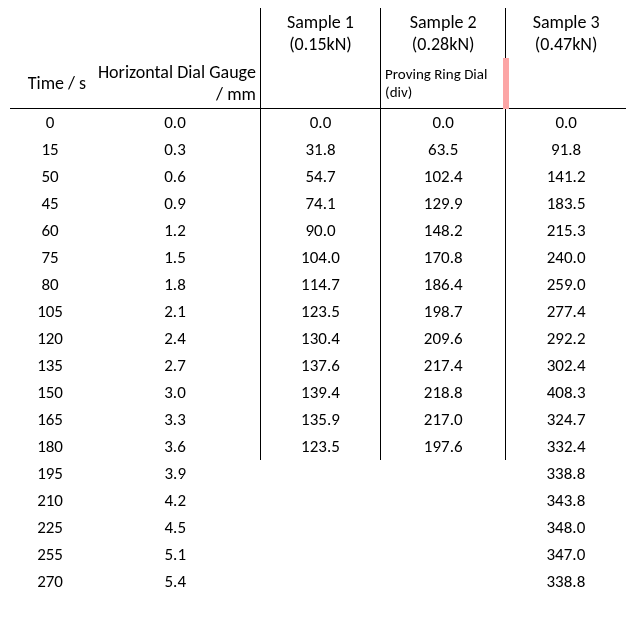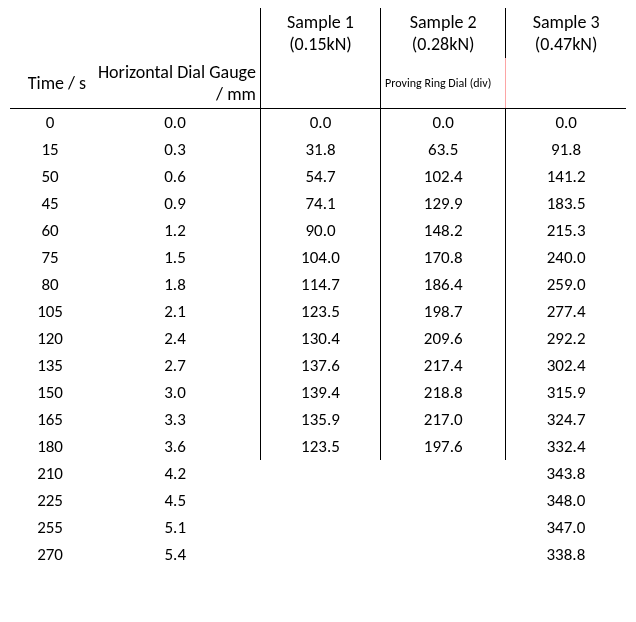--- a/index.html
+++ b/index.html
@@ -34,21 +34,21 @@
     col.c-s3 { width: 120px; }
 
     
     .hdr-top .col-s1 { border-left: 1px solid #000; border-right: 1px solid #000; }
     .hdr-top .col-s2 { border-right: 1px solid #000; }
 
     
     .hdr-bot th { border-bottom: 1px solid #000; }
     .hdr-bot .left-align { text-align: right; padding-left: 2px; }
     .hdr-bot .col-s1 { border-left: 1px solid #000; border-right: 1px solid #000; }
-    .hdr-bot .col-s2 { border-right: 1px solid #fca5a5; font-size: 12px; text-align: left; padding-left: 4px; }
+    .hdr-bot .col-s2 { border-right: 6px solid #fca5a5; font-size: 15px; text-align: left; padding-left: 4px; }
 
     tbody td {
       font-size: 17px;
     }
     tbody .col-time { text-align: center; }
     tbody .col-gauge { text-align: center; }
     tbody .col-val { text-align: center; }
     tbody .col-s1 { border-left: 1px solid #000; border-right: 1px solid #000; }
     tbody .col-s2 { border-right: 1px solid #000; }
     tbody .no-bl { border-left: none !important; }
@@ -150,37 +150,44 @@
         <td class="col-gauge">2.7</td>
         <td class="col-val col-s1">137.6</td>
         <td class="col-val col-s2">217.4</td>
         <td class="col-val col-s3">302.4</td>
       </tr>
       <tr>
         <td class="col-time">150</td>
         <td class="col-gauge">3.0</td>
         <td class="col-val col-s1">139.4</td>
         <td class="col-val col-s2">218.8</td>
-        <td class="col-val col-s3">315.9</td>
+        <td class="col-val col-s3">408.3</td>
       </tr>
       <tr>
         <td class="col-time">165</td>
         <td class="col-gauge">3.3</td>
         <td class="col-val col-s1">135.9</td>
         <td class="col-val col-s2">217.0</td>
         <td class="col-val col-s3">324.7</td>
       </tr>
       <tr>
         <td class="col-time">180</td>
         <td class="col-gauge">3.6</td>
         <td class="col-val col-s1">123.5</td>
         <td class="col-val col-s2">197.6</td>
         <td class="col-val col-s3">332.4</td>
       </tr>
       <tr>
+        <td class="col-time">195</td>
+        <td class="col-gauge">3.9</td>
+        <td class="col-val col-s1 no-bl no-br"></td>
+        <td class="col-val col-s2 no-br"></td>
+        <td class="col-val col-s3">338.8</td>
+      </tr>
+      <tr>
         <td class="col-time">210</td>
         <td class="col-gauge">4.2</td>
         <td class="col-val col-s1 no-bl no-br"></td>
         <td class="col-val col-s2 no-br"></td>
         <td class="col-val col-s3">343.8</td>
       </tr>
       <tr>
         <td class="col-time">225</td>
         <td class="col-gauge">4.5</td>
         <td class="col-val col-s1 no-bl no-br"></td>

